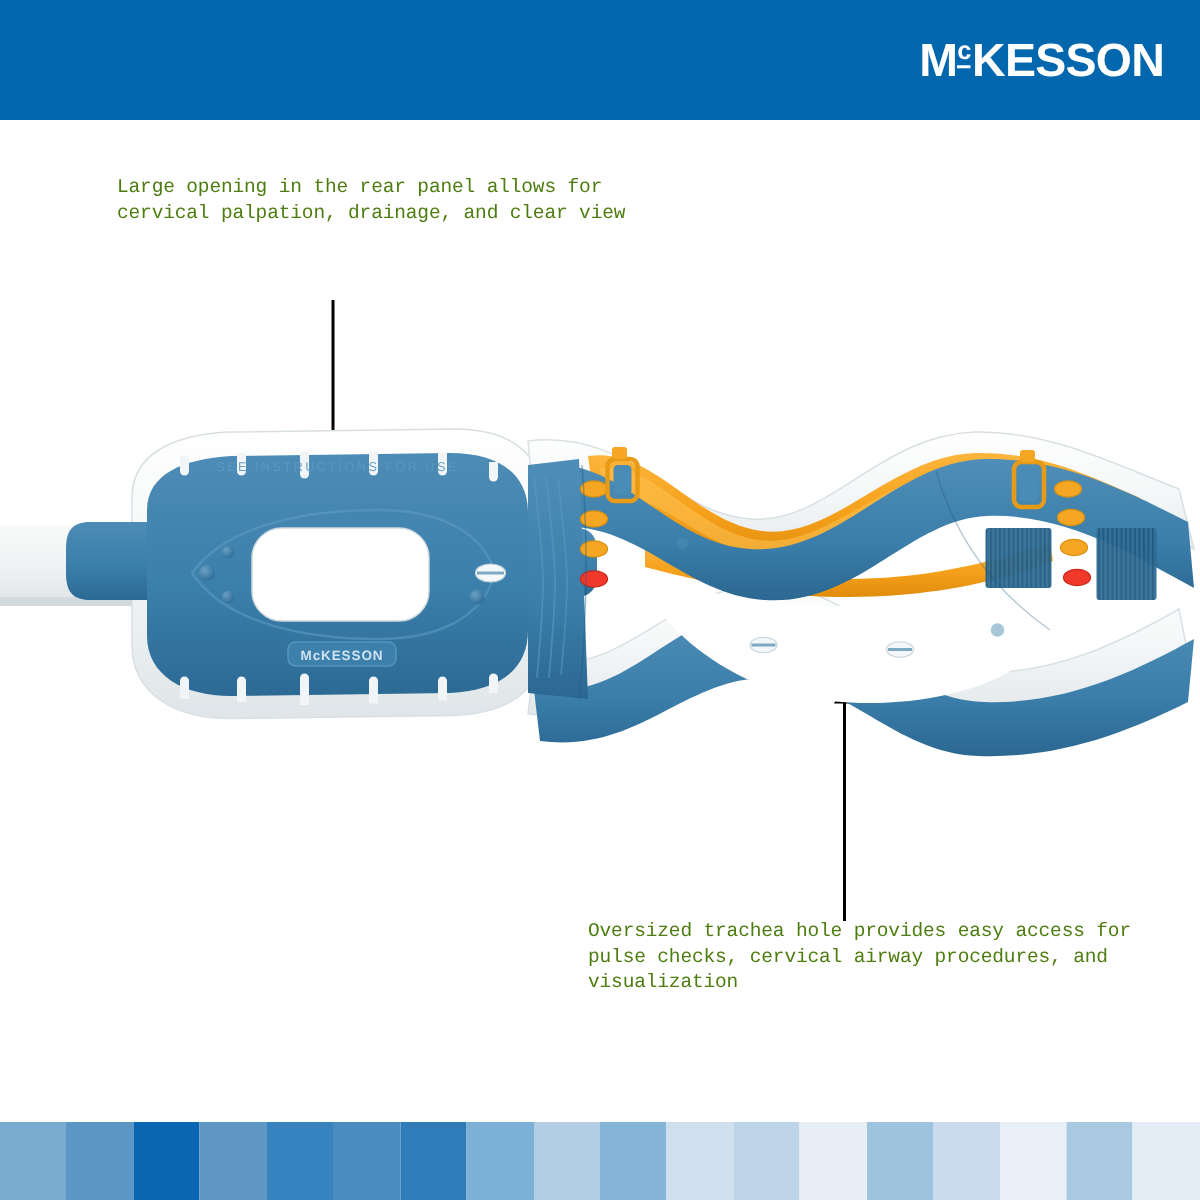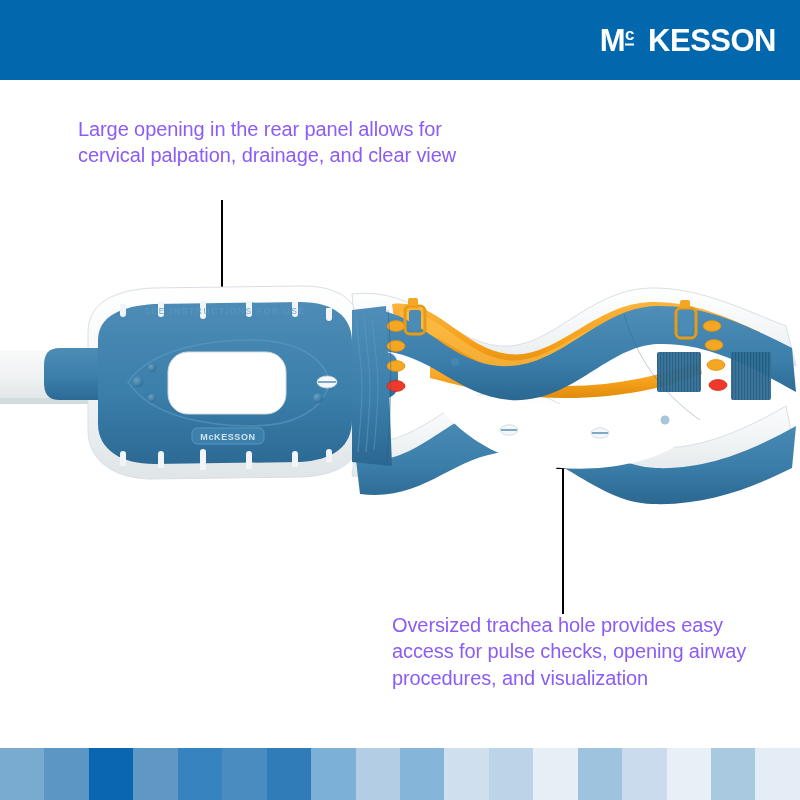--- a/index.html
+++ b/index.html
@@ -23,26 +23,26 @@
     position:absolute;right:24px;top:50%;transform:translateY(-50%);
     color:#ffffff;font-weight:bold;font-size:31px;letter-spacing:-0.5px;
     white-space:nowrap;line-height:1;font-family:"Liberation Sans",sans-serif;
     display:flex;align-items:flex-start;
   }
   .logo .lg-m{font-size:31px;line-height:1;}
   .logo .lg-c{
     font-size:17px;line-height:1;position:relative;top:1px;
     border-bottom:2px solid #ffffff;padding-bottom:1px;margin:0 0px;
   }
-  .logo .lg-rest{font-size:31px;line-height:1;margin-left:14px;}
+  .logo .lg-rest{font-size:31px;line-height:1;margin-left:1px;}
 
   
   .callout{
-    position:absolute;color:#8b5cf6;font-size:20px;line-height:1.32;
-    font-family:Liberation Sans, sans-serif;font-weight:400;
+    position:absolute;color:#4d7c0f;font-size:13px;line-height:1.32;
+    font-family:Liberation Mono, monospace;font-weight:400;
     letter-spacing:-0.1px;
   }
   .callout-top{left:78px;top:116px;width:390px;}
   .callout-bottom{left:392px;top:612px;width:390px;}
 
   
   .leader{position:absolute;background:#000;}
   .leader-line-top{left:221px;top:200px;width:1.6px;height:186px;}
   .arrow-down{
     position:absolute;left:215px;top:381px;width:0;height:0;
@@ -78,21 +78,21 @@
         <span class="lg-c">c</span>
         <span class="lg-rest">KESSON</span>
     </div>
   </div>
   <div class="header-rule"></div>
 
   <div class="callout callout-top">Large opening in the rear panel allows for cervical palpation, drainage, and clear view</div>
   <div class="leader leader-line-top"></div>
   <div class="arrow-down"></div>
 
-  <div class="callout callout-bottom">Oversized trachea hole provides easy access for pulse checks, opening airway procedures, and visualization</div>
+  <div class="callout callout-bottom">Oversized trachea hole provides easy access for pulse checks, cervical airway procedures, and visualization</div>
   <div class="leader leader-line-bot"></div>
   <div class="arrow-up"></div>
 
   <div class="product">
   <svg width="800" height="280" viewBox="0 0 800 280" xmlns="http://www.w3.org/2000/svg">
     <defs>
       <linearGradient id="blueGrad" x1="0" y1="0" x2="0" y2="1">
         <stop offset="0%" stop-color="#4d8cb6"></stop>
         <stop offset="55%" stop-color="#3b7fab"></stop>
         <stop offset="100%" stop-color="#2c6a94"></stop>

